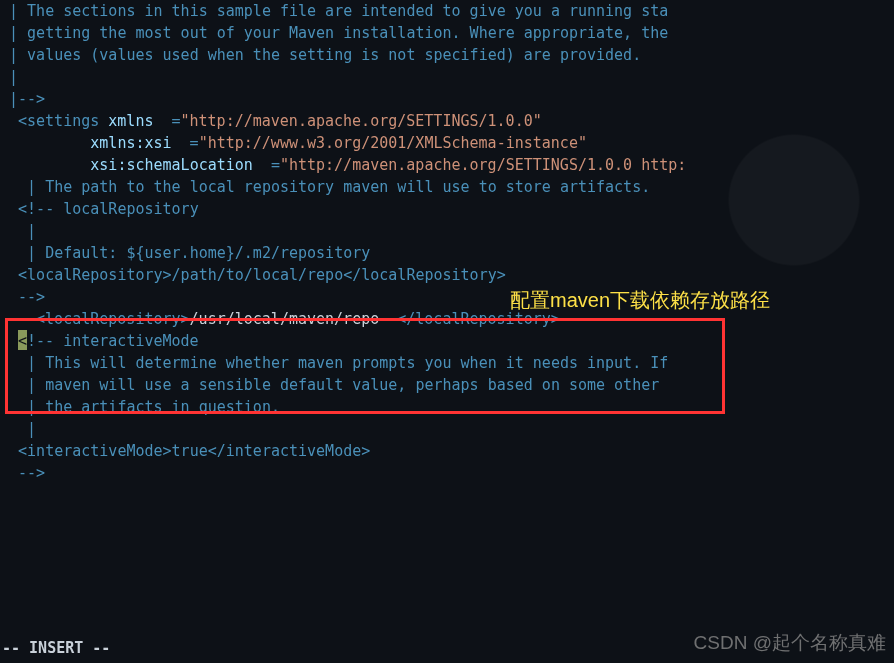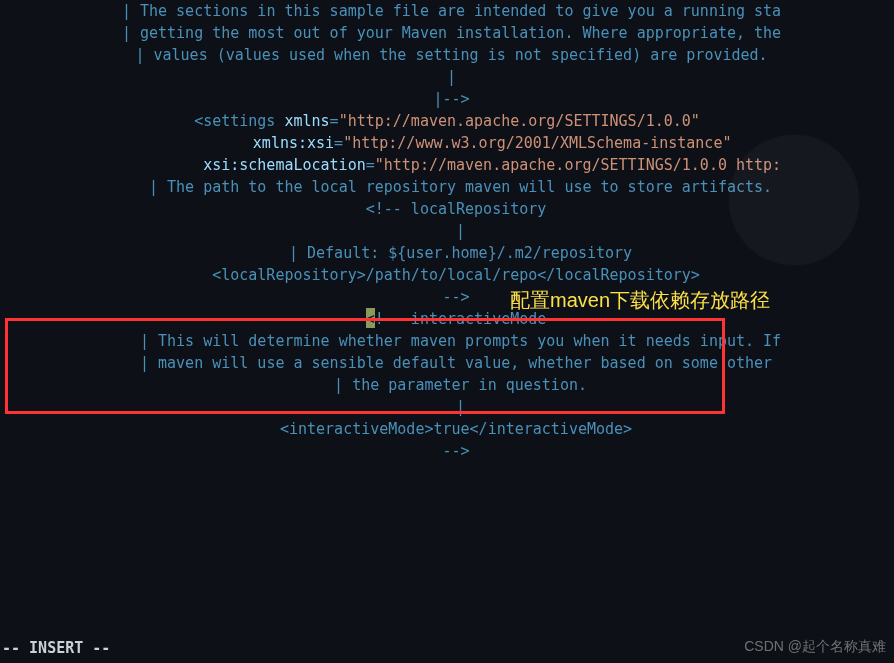--- a/index.html
+++ b/index.html
@@ -17,24 +17,23 @@
     }
     .editor {
       padding: 0;
       position: relative;
       height: 100%;
     }
     .line {
       display: block;
       height: 22px;
       white-space: pre;
-      text-align: center;
     }
     .comment { color: #4a90b9; }
-    .tag { color: #4a90b9; }
+    .tag { color: #4a90b9; padding-left: 18px; }
     .attr { color: #9cdcfe; }
     .string { color: #ce9178; }
     .normal { color: #c9d1d9; }
     .red-box {
       position: absolute;
       border: 3px solid #ff3333;
       top: 318px;
       left: 5px;
       width: 720px;
       height: 96px;
@@ -62,21 +61,21 @@
       left: 2px;
       color: #c9d1d9;
       font-weight: bold;
     }
     .watermark {
       position: absolute;
       bottom: 6px;
       right: 8px;
       color: #888;
       font-family: sans-serif;
-      font-size: 14px;
+      font-size: 19px;
       opacity: 0.8;
     }
     .watermark-logo {
       position: absolute;
       top: 70px;
       right: -30px;
       width: 260px;
       height: 260px;
       opacity: 0.035;
       background: radial-gradient(ellipse at center, #fff 35%, transparent 36%);
@@ -95,24 +94,25 @@
     <div class="line"><span class="comment"> |--&gt;</span></div>
     <div class="line"><span class="tag">&lt;settings </span><span class="attr">xmlns</span><span class="tag">=</span><span class="string">"http://maven.apache.org/SETTINGS/1.0.0"</span></div>
     <div class="line"><span class="normal">          </span><span class="attr">xmlns:xsi</span><span class="tag">=</span><span class="string">"http://www.w3.org/2001/XMLSchema-instance"</span></div>
     <div class="line"><span class="normal">          </span><span class="attr">xsi:schemaLocation</span><span class="tag">=</span><span class="string">"http://maven.apache.org/SETTINGS/1.0.0 http:</span></div>
     <div class="line"><span class="comment">   | The path to the local repository maven will use to store artifacts.</span></div>
     <div class="line"><span class="comment">  &lt;!-- localRepository</span></div>
     <div class="line"><span class="comment">   |</span></div>
     <div class="line"><span class="comment">   | Default: ${user.home}/.m2/repository</span></div>
     <div class="line"><span class="comment">  &lt;localRepository&gt;/path/to/local/repo&lt;/localRepository&gt;</span></div>
     <div class="line"><span class="comment">  --&gt;</span></div>
+    <div class="line"><span class="normal">  </span><span class="tag">&lt;localRepository&gt;</span><span class="normal">/usr/local/maven/repo</span><span class="tag">&lt;/localRepository&gt;</span></div>
     <div class="line"><span class="normal">  </span><span class="cursor-pos">&lt;</span><span class="comment">!-- interactiveMode</span></div>
     <div class="line"><span class="comment">   | This will determine whether maven prompts you when it needs input. If</span></div>
-    <div class="line"><span class="comment">   | maven will use a sensible default value, whether based on some other </span></div>
-    <div class="line"><span class="comment">   | the parameter in question.</span></div>
+    <div class="line"><span class="comment">   | maven will use a sensible default value, perhaps based on some other </span></div>
+    <div class="line"><span class="comment">   | the artifacts in question.</span></div>
     <div class="line"><span class="comment">   |</span></div>
     <div class="line"><span class="comment">  &lt;interactiveMode&gt;true&lt;/interactiveMode&gt;</span></div>
     <div class="line"><span class="comment">  --&gt;</span></div>
     <div class="line"><span class="comment"></span></div>
   </div>
 <div class="red-box"></div>
 <div class="annotation">配置maven下载依赖存放路径</div>
 <div class="status-bar">-- INSERT --</div>
 <div class="watermark">CSDN @起个名称真难</div>
 <div class="watermark-logo"></div>

